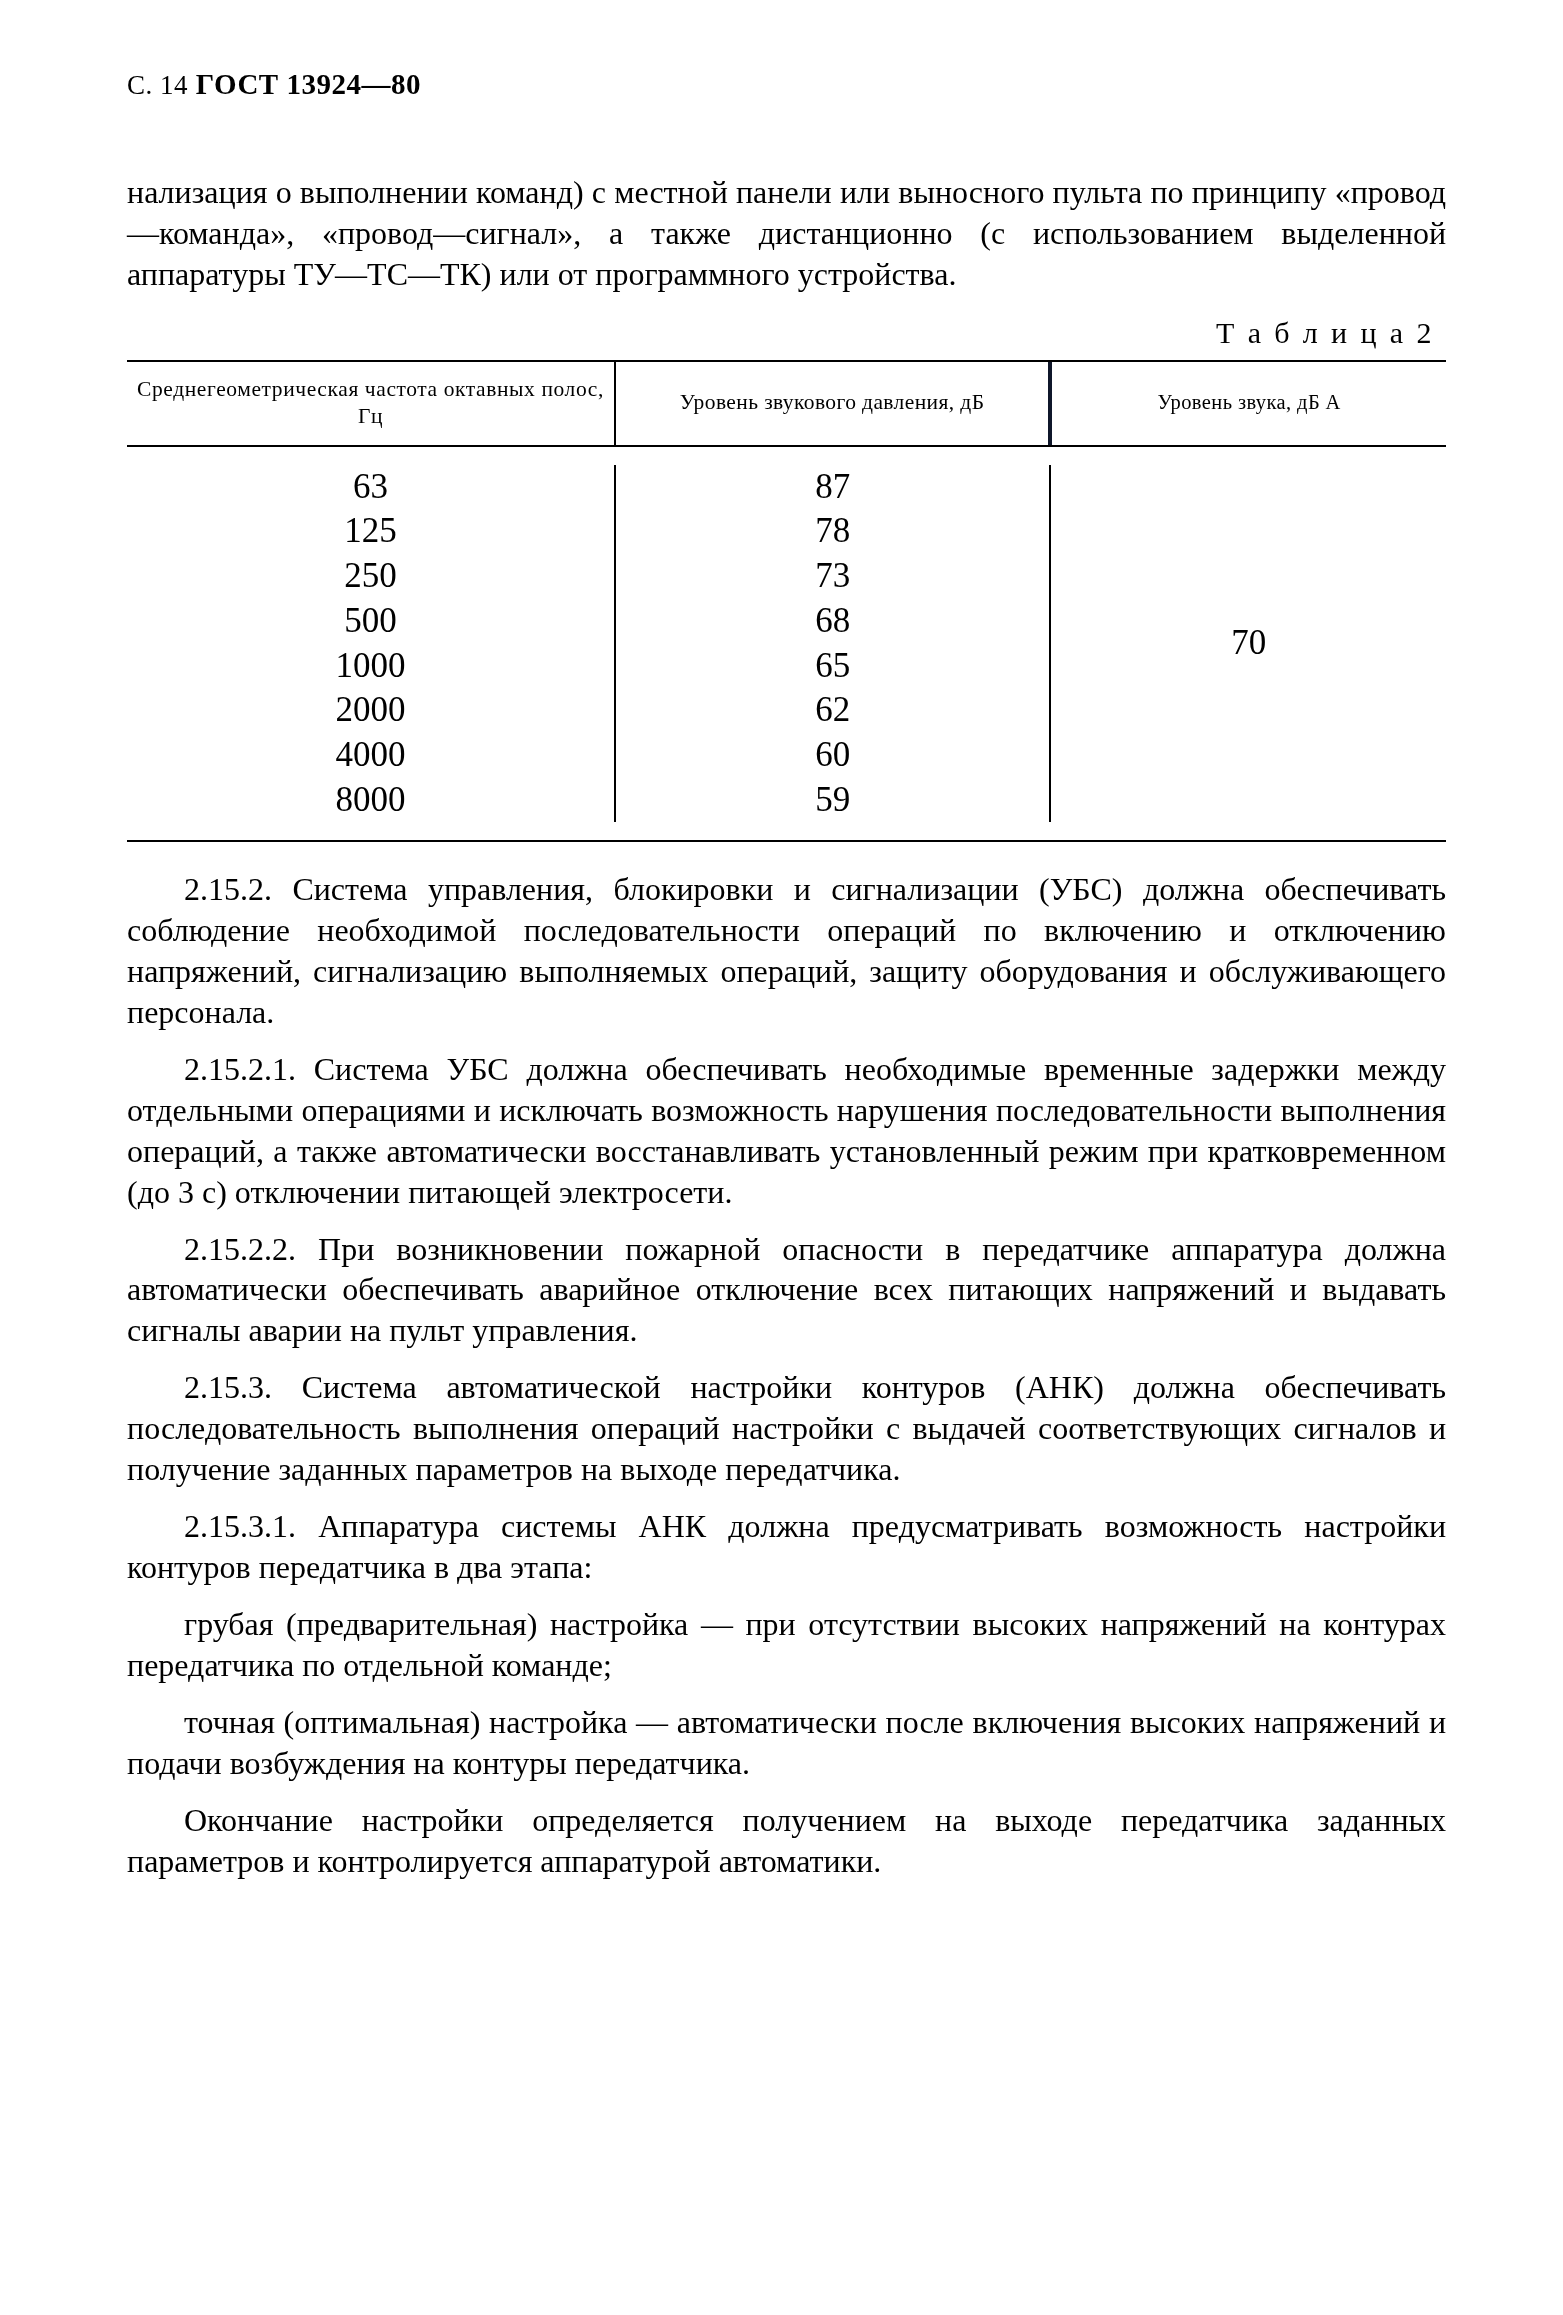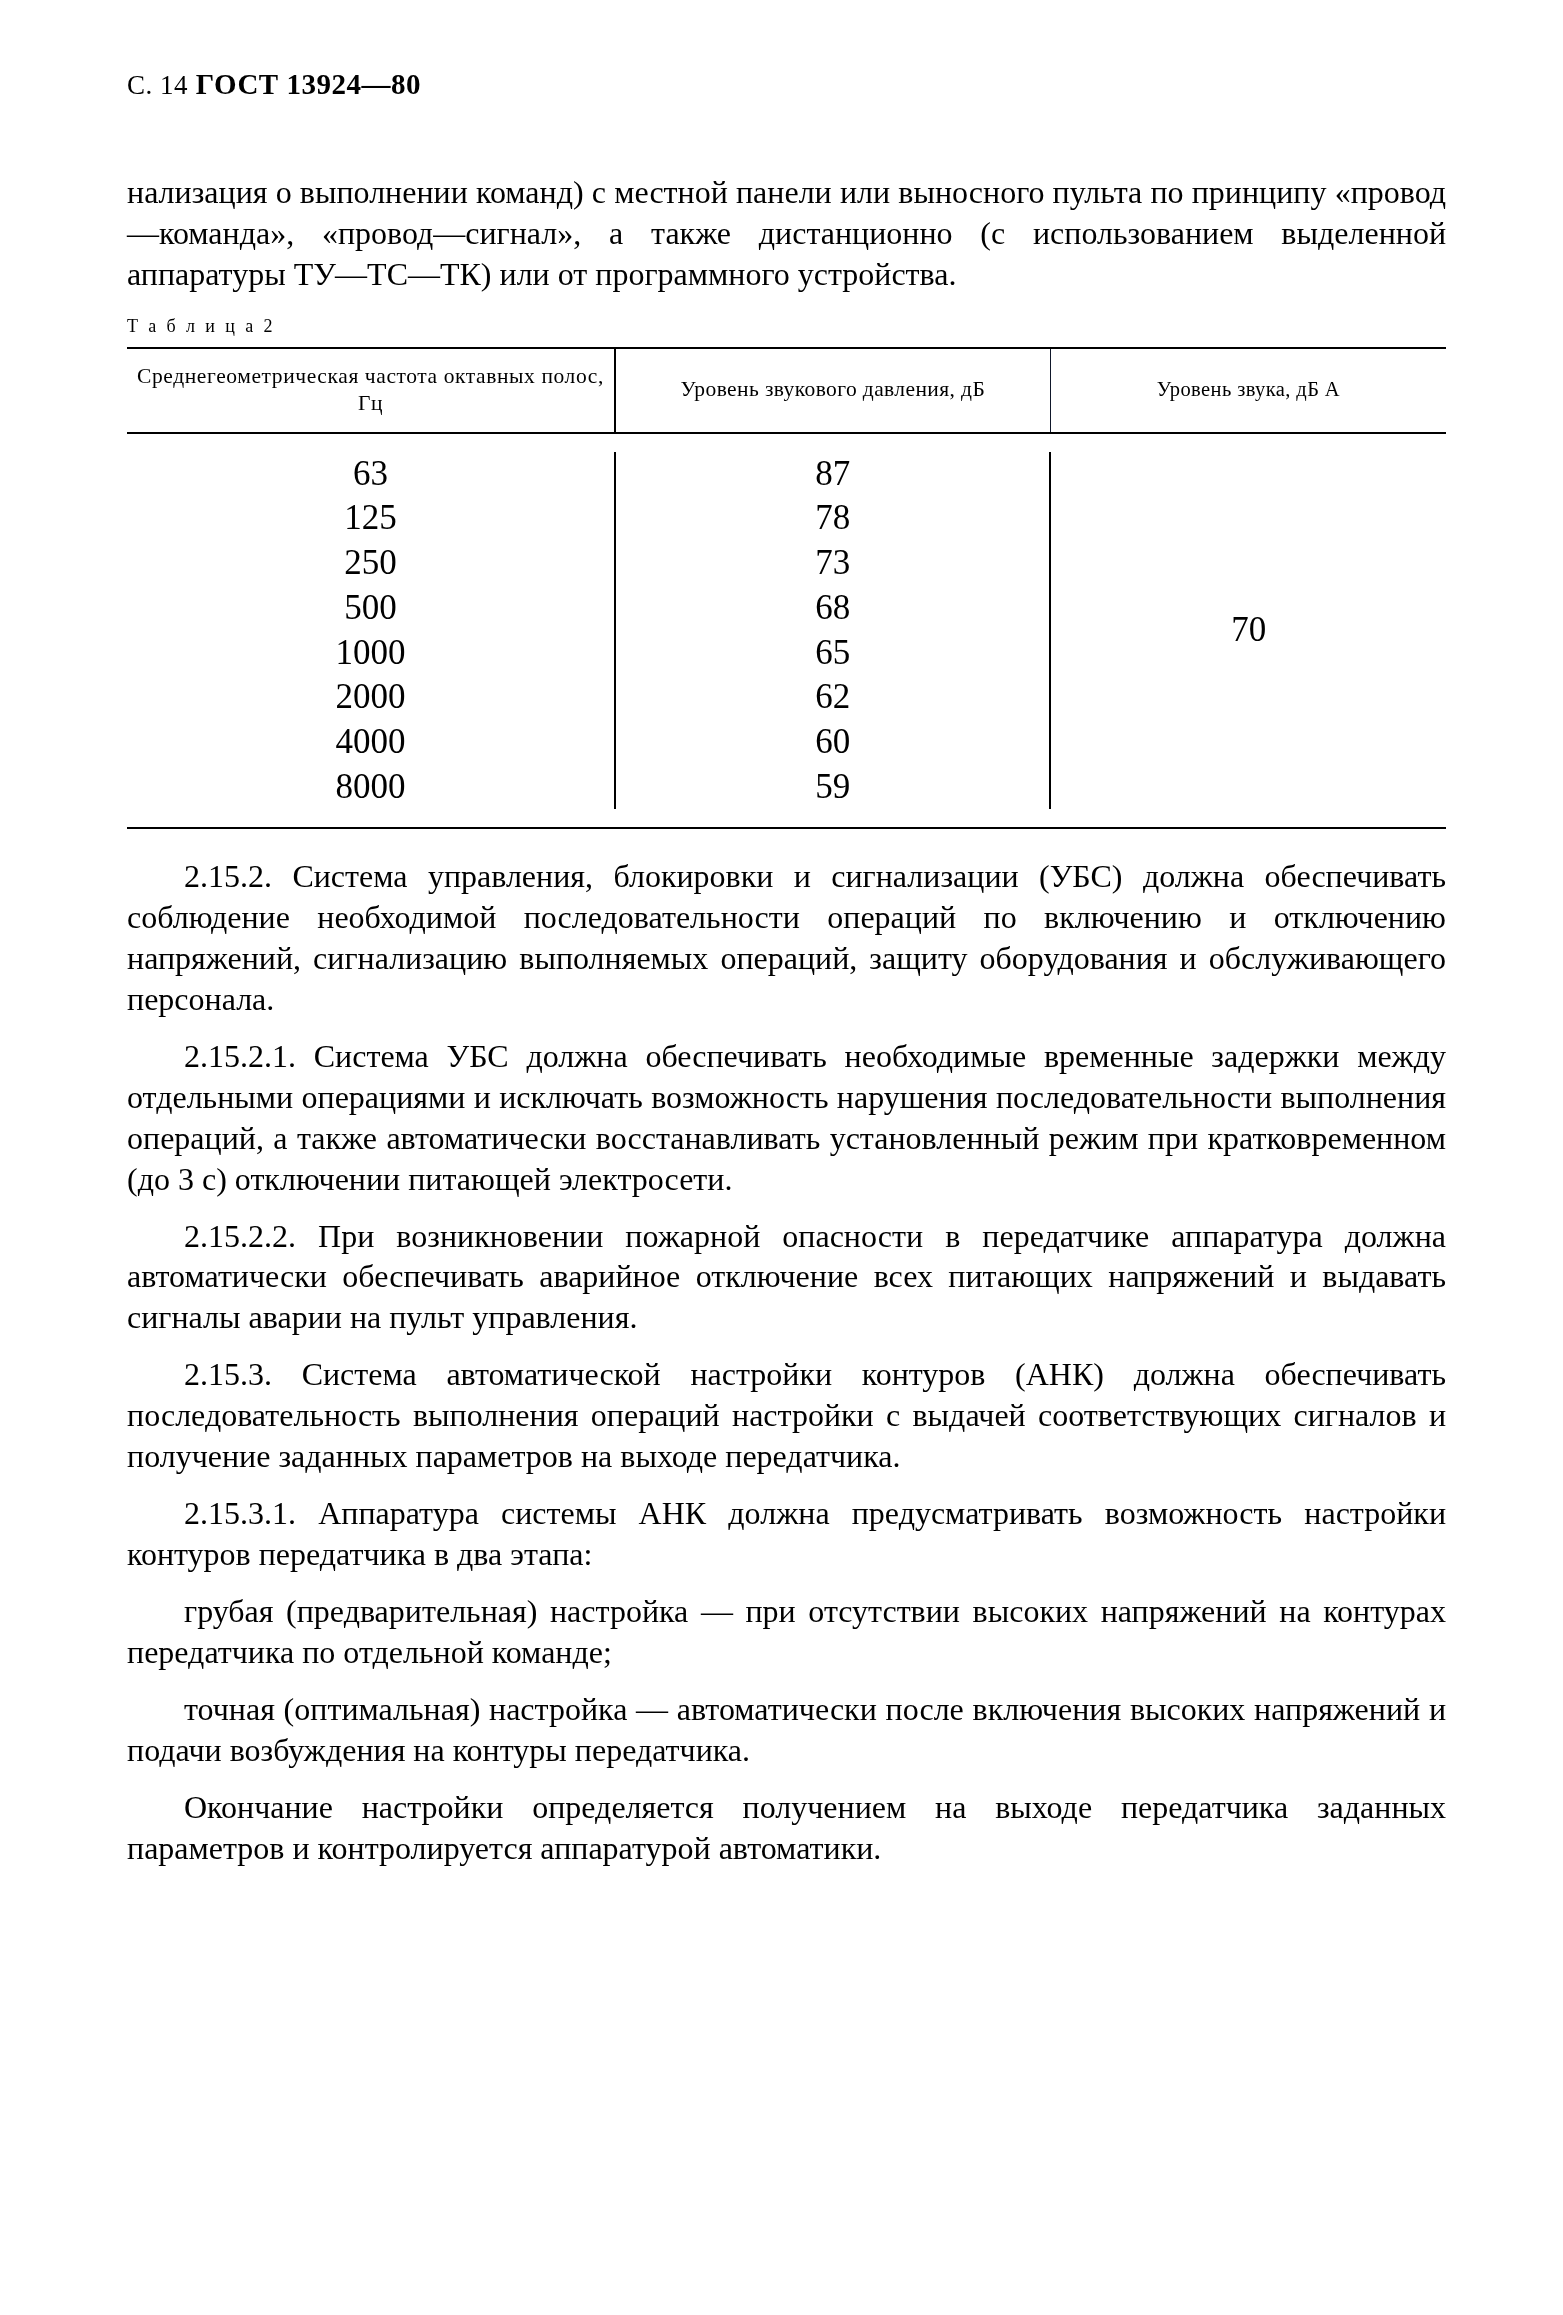--- a/index.html
+++ b/index.html
@@ -45,21 +45,22 @@
     margin: 16px 0 2px 0;
     text-indent: 0;
   }
   .para.indent {
     text-indent: 57px;
   }
   .para.bold {
     font-weight: bold;
   }
   .table-caption {
-    font-size: 18px;
+    text-align: right;
+    font-size: 30px;
     letter-spacing: 2.9px;
     margin: 21.5px 0 9.8px 0;
     padding-right: 11.7px;
   }
   table.gost {
     width: 100%;
     border-collapse: collapse;
     margin: 0 0 27px 0;
     font-family: "Liberation Serif", serif;
   }
@@ -80,21 +81,21 @@
     width: 37%;
     letter-spacing: 0.6px;
   }
   table.gost th.col2 {
     width: 33%;
     border-left: 2px solid #000;
     letter-spacing: 0.4px;
   }
   table.gost th.col3 {
     width: 30%;
-    border-left: 1px solid #0f172a;
+    border-left: 4px solid #0f172a;
     font-size: 20.5px;
     letter-spacing: 0.4px;
   }
   table.gost .head-rule td {
     border-bottom: 2.9px solid #000;
     height: 0;
     padding: 0;
   }
   table.gost td.cell {
     font-size: 35px;

